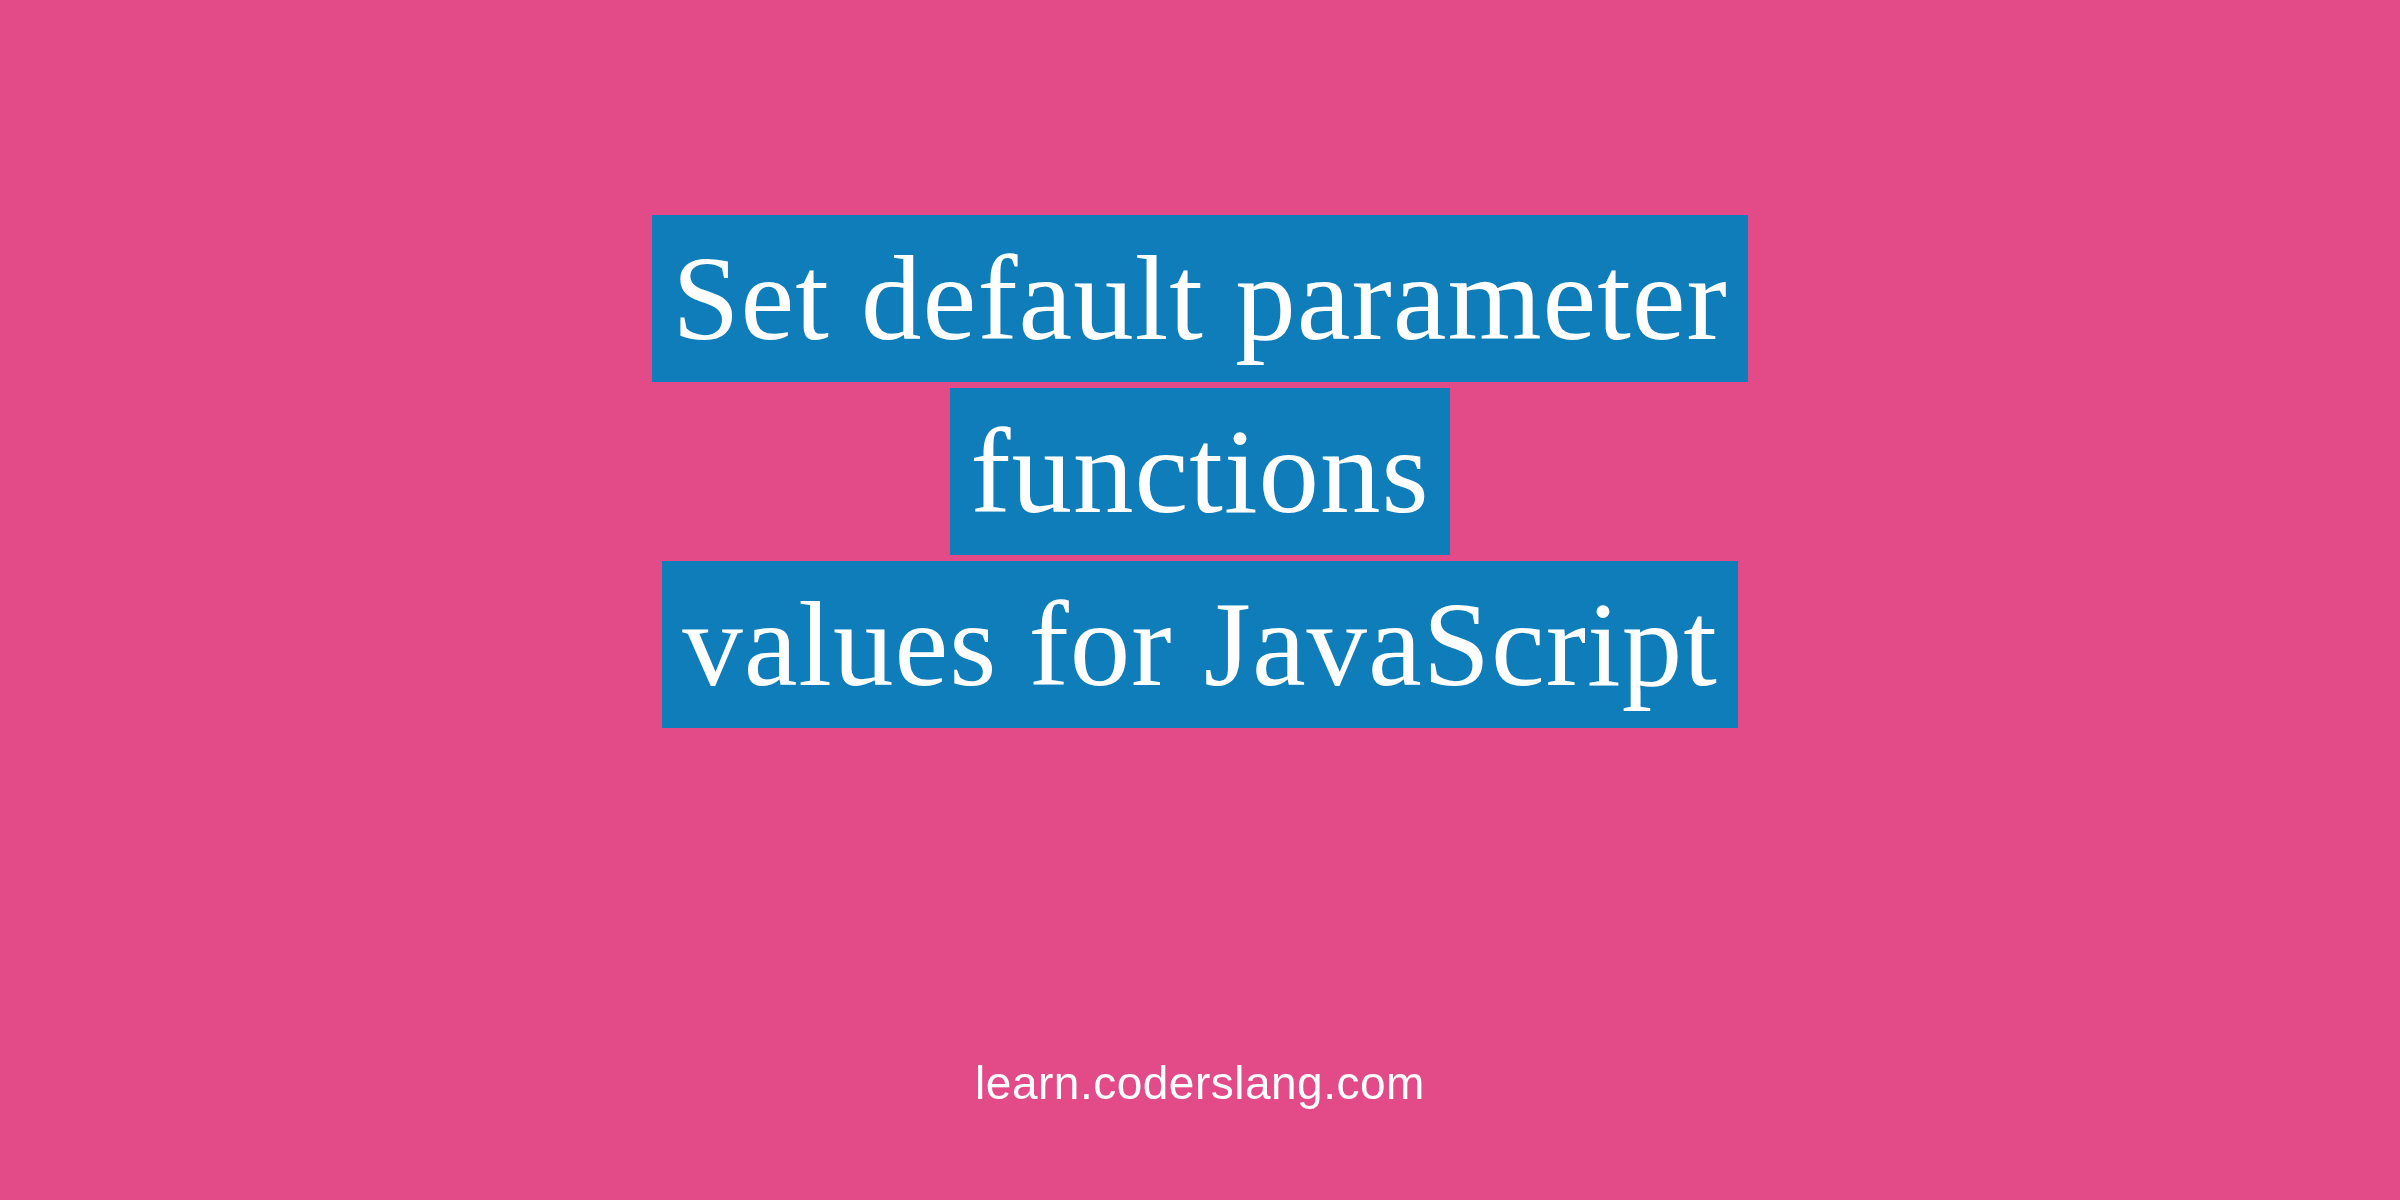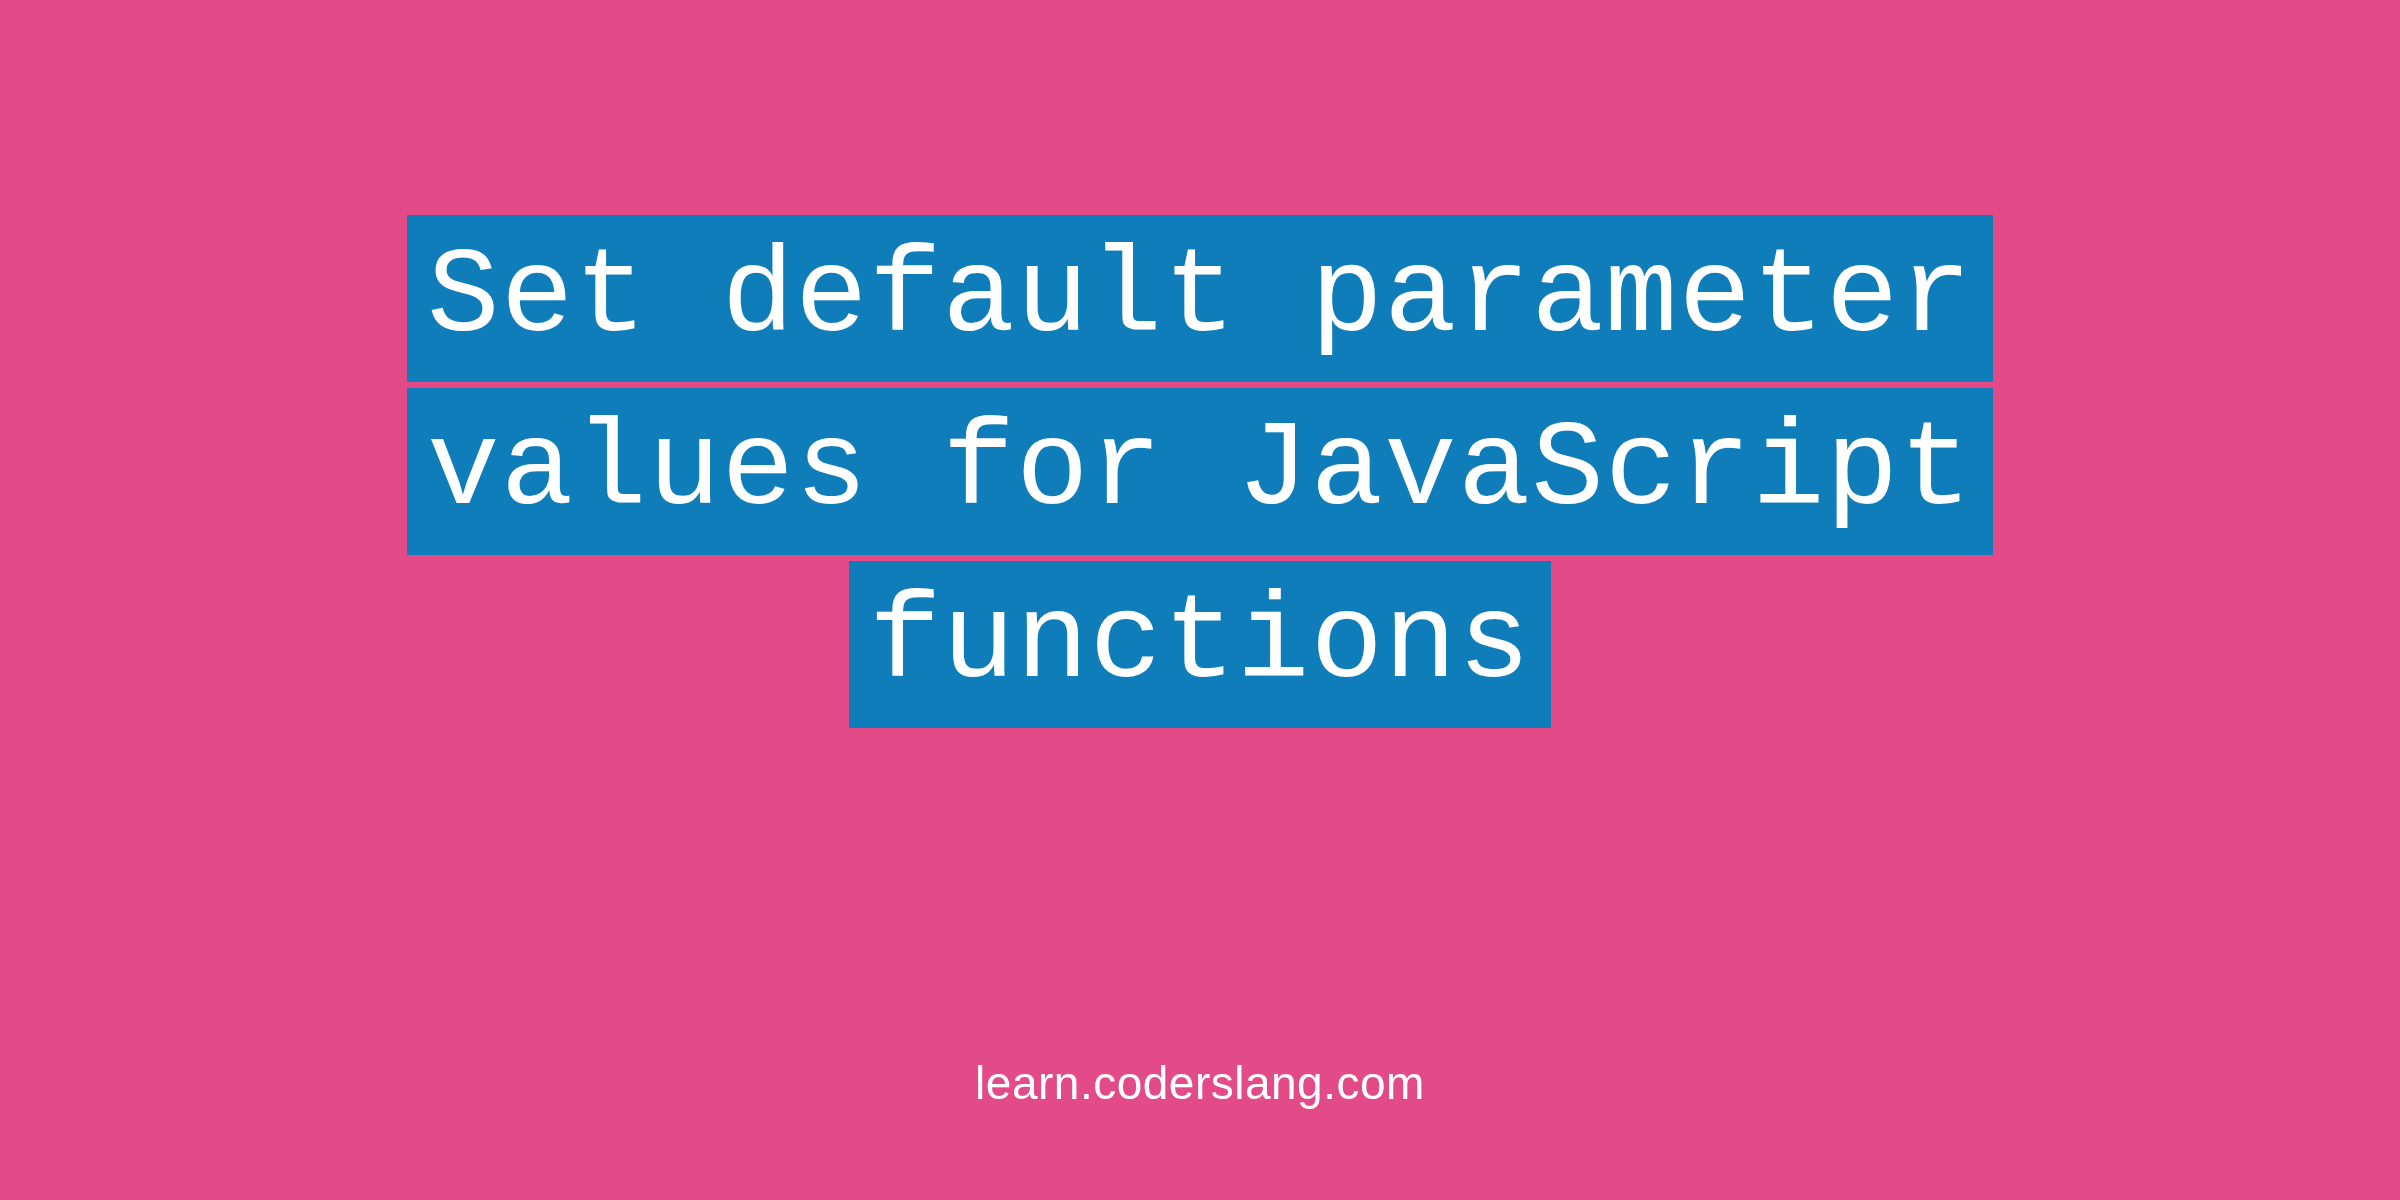--- a/index.html
+++ b/index.html
@@ -17,21 +17,21 @@
       left: 0;
       width: 100%;
       text-align: center;
     }
     .title-line {
       display: inline-block;
       background: #0e7dba;
       color: #ffffff;
       font-size: 121px;
       font-weight: 400;
-      font-family: Liberation Mono, monospace;
+      font-family: Liberation Serif, serif;
       padding: 0 20px;
       line-height: 1.38;
       letter-spacing: 1px;
     }
     .line-wrap {
       display: block;
       margin-bottom: 6px;
     }
     .footer {
       position: absolute;
@@ -47,20 +47,20 @@
     }
   </style>
 </head>
 <body>
 
 <div class="title-container">
   <span class="line-wrap">
     <span class="title-line">Set default parameter</span>
   </span>
   <span class="line-wrap">
-    <span class="title-line">values for JavaScript</span>
+    <span class="title-line">functions</span>
   </span>
   <span class="line-wrap">
-    <span class="title-line">functions</span>
+    <span class="title-line">values for JavaScript</span>
   </span>
 </div>
 
 <div class="footer">learn.coderslang.com</div>
 
 </body></html>

